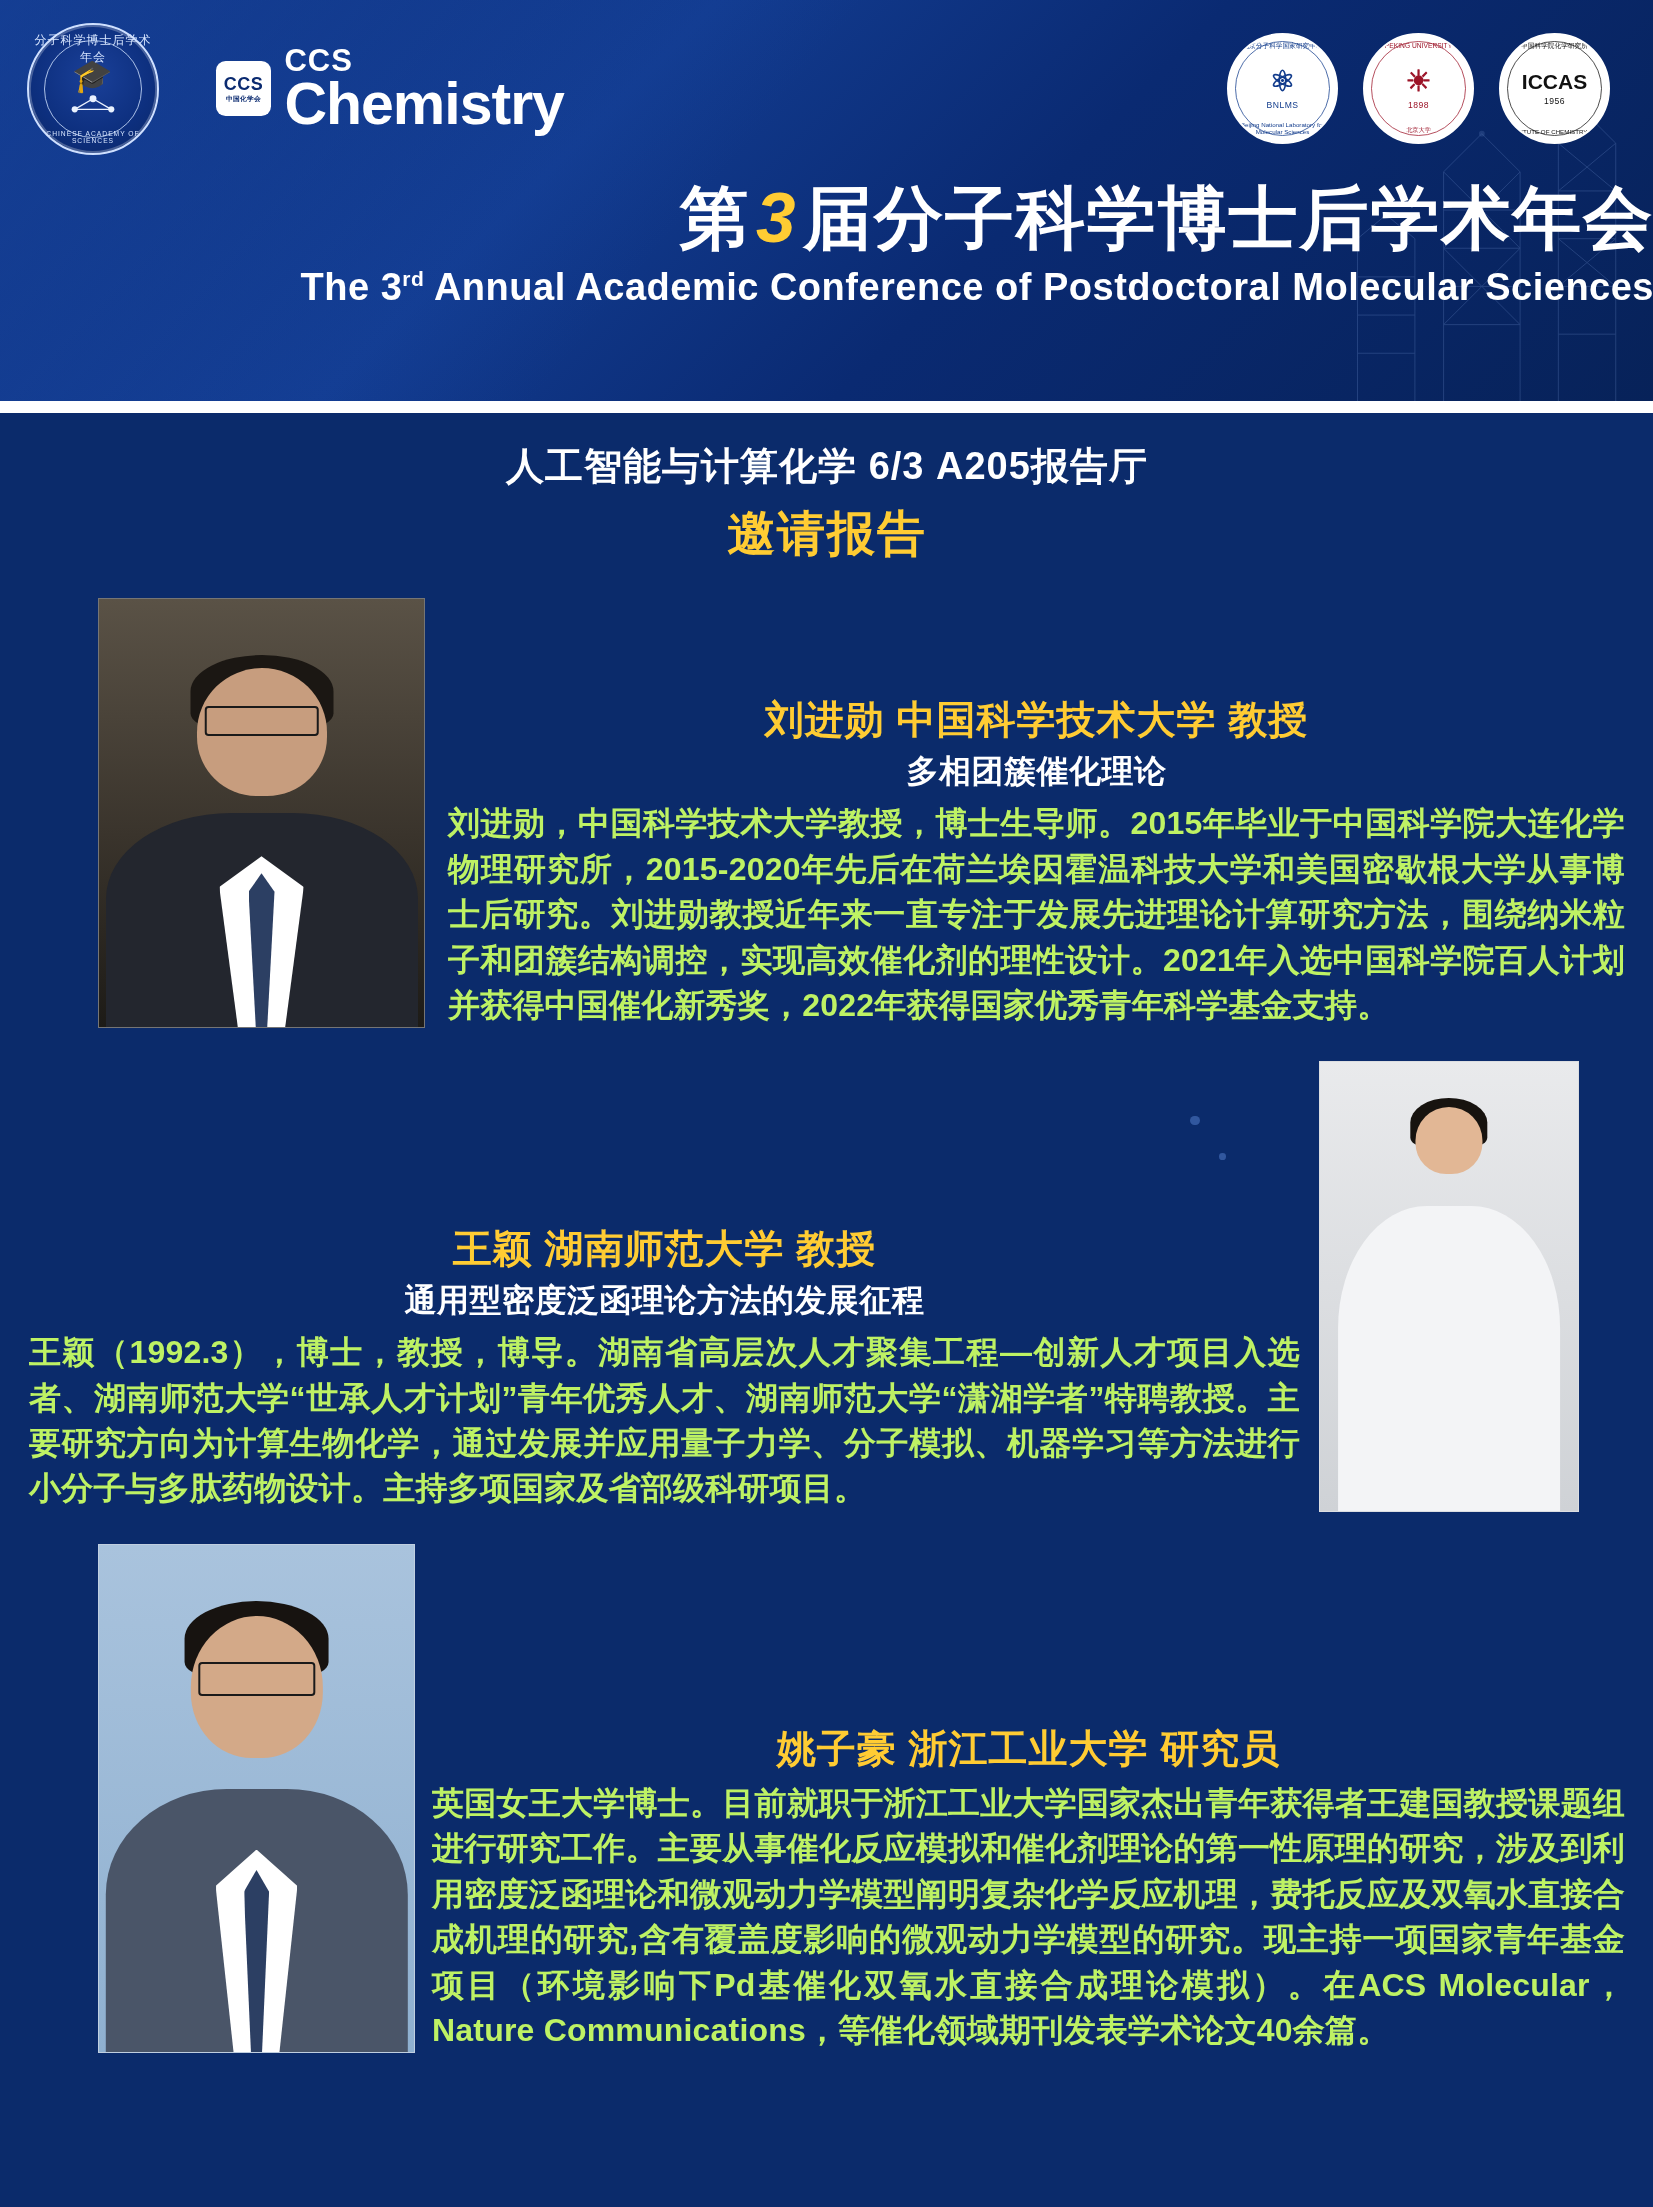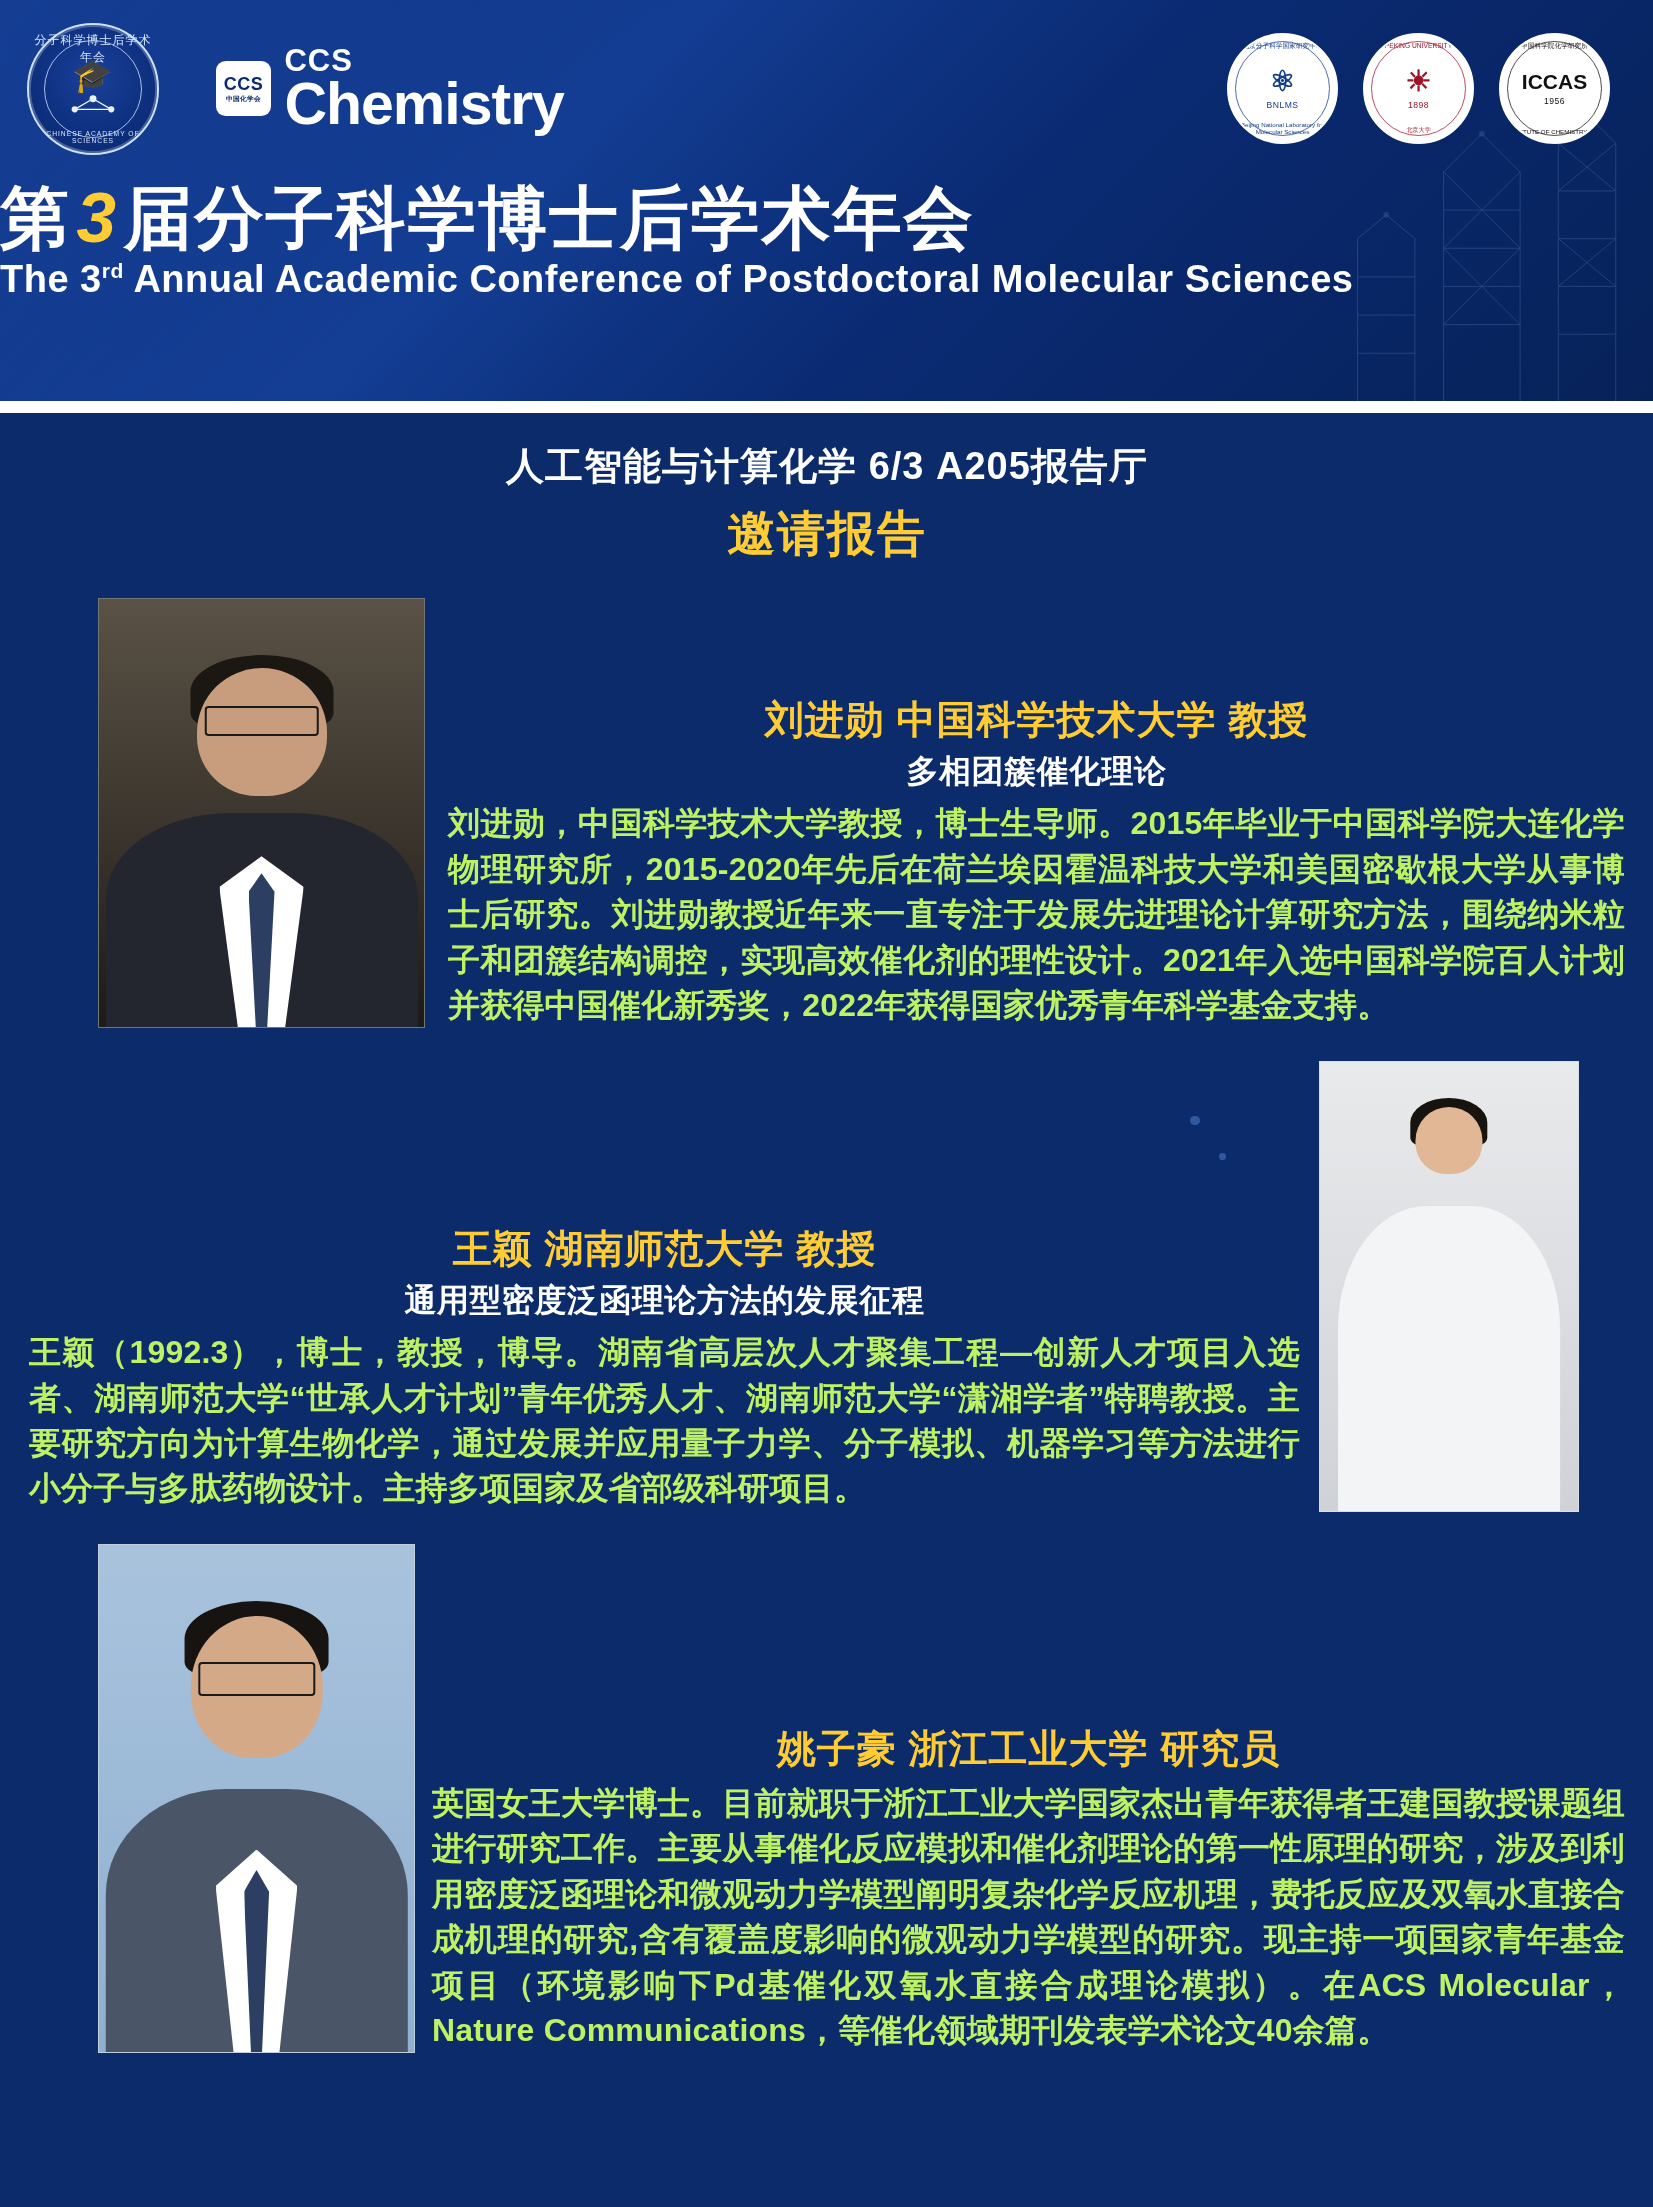--- a/index.html
+++ b/index.html
@@ -139,21 +139,21 @@
   .round-logo .rl-bot  { position: absolute; bottom: 6.7px; font-size: 6.2px; width: 100%; text-align: center; }
   .round-logo .ring {
     position: absolute; inset: 5.7px;
     border-radius: 50%;
     border: 1.4px solid currentColor;
     opacity: .75;
   }
 
   .header-title-zone {
     position: relative;
-    text-align: left;
+    text-align: right;
     padding-top: 3.8px;
   }
   .title-cn {
     font-size: 69px;
     font-weight: bold;
     color: #ffffff;
     letter-spacing: 1.9px;
     line-height: 1.05;
     white-space: nowrap;
   }
@@ -161,21 +161,21 @@
     color: #ffcc33;
     font-size: 71px;
     font-style: italic;
     padding: 0 5.7px;
   }
   .title-en {
     font-size: 38px;
     font-weight: bold;
     color: #ffffff;
     letter-spacing: 0.5px;
-    margin-top: 3px;
+    margin-top: 11px;
     white-space: nowrap;
   }
   .title-en sup { font-size: 21px; }
 
   .header-rule {
     width: 1654px;
     height: 11.5px;
     background: #ffffff;
   }
   .header-rule-line {

